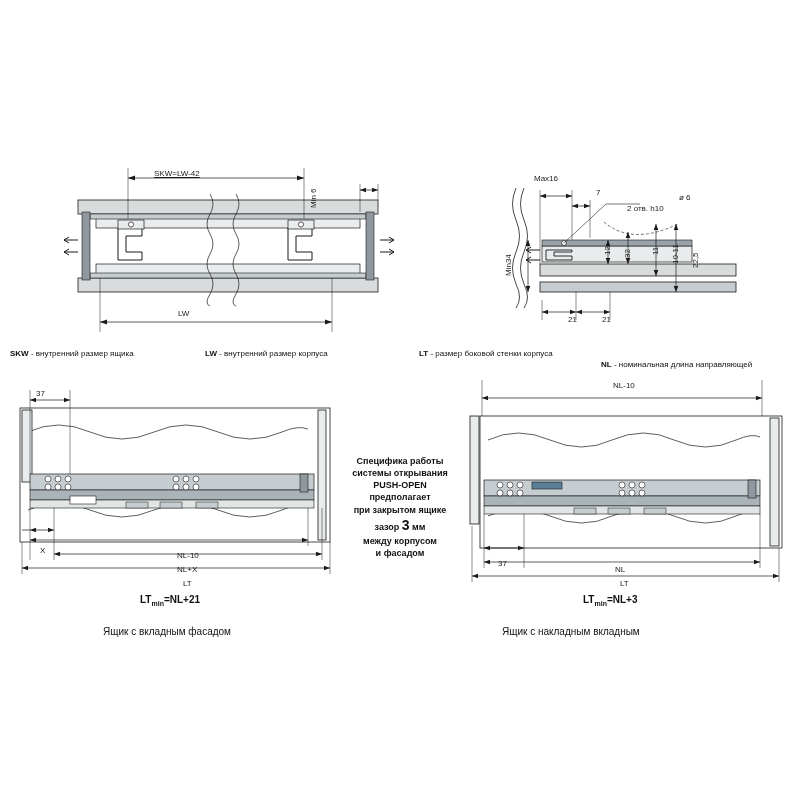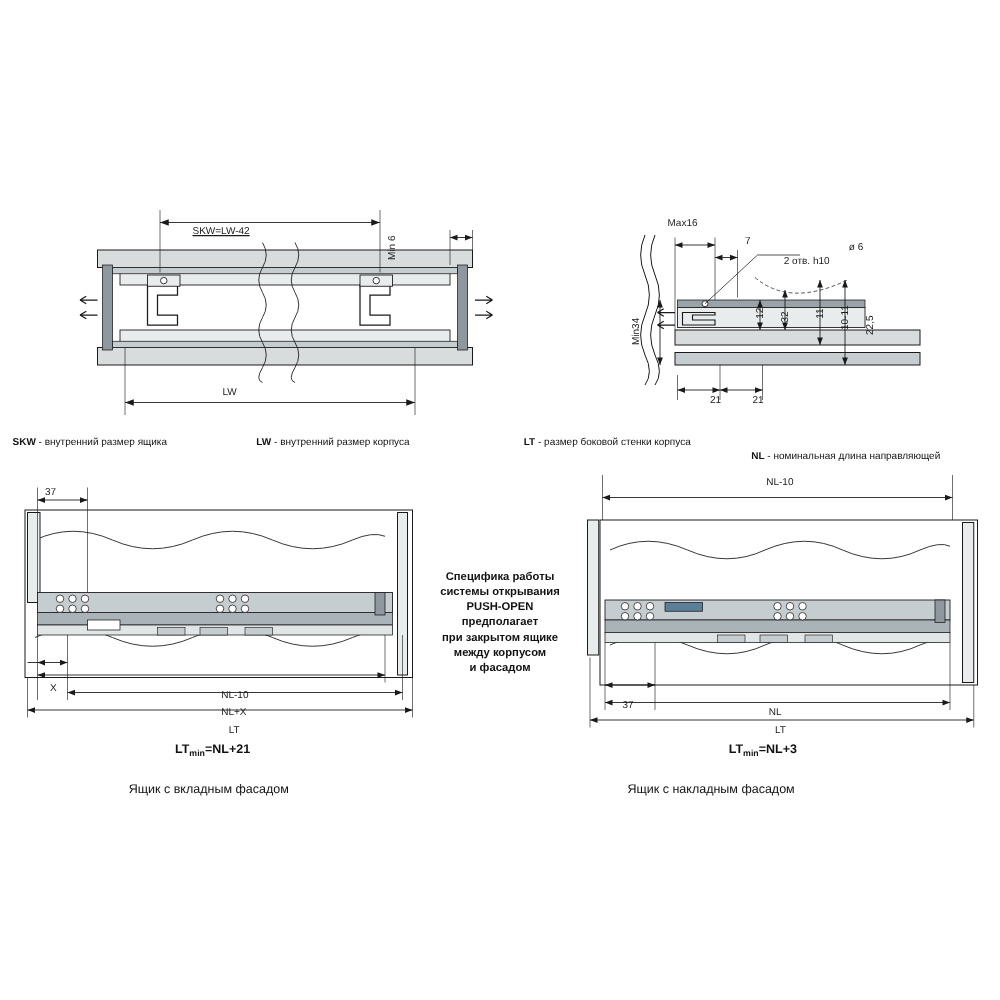--- a/index.html
+++ b/index.html
@@ -69,21 +69,21 @@
     <path d="M40 162 l7 -2.6 l0 5.2 Z" fill="#1a1a1a"></path>
     <path d="M272 162 l-7 -2.6 l0 5.2 Z" fill="#1a1a1a"></path>
 
     <line x1="300" y1="24" x2="300" y2="52" stroke="#1a1a1a" stroke-width="0.5"></line>
     <line x1="318" y1="24" x2="318" y2="40" stroke="#1a1a1a" stroke-width="0.5"></line>
     <line x1="300" y1="30" x2="318" y2="30" stroke="#1a1a1a" stroke-width="0.7"></line>
     <path d="M300 30 l6 -2.3 l0 4.6 Z" fill="#1a1a1a"></path>
     <path d="M318 30 l-6 -2.3 l0 4.6 Z" fill="#1a1a1a"></path>
   </svg>
 
-  <div class="abs lbl" style="left:154px;top:181px;text-decoration:underline;">SKW=LW-42</div>
+  <div class="abs lbl" style="left:154px;top:170px;text-decoration:underline;">SKW=LW-42</div>
   <div class="abs lbl" style="left:178px;top:310px;">LW</div>
   <div class="abs lbl vert" style="left:310px;top:208px;">Min 6</div>
 
   <svg class="abs" style="left:480px;top:160px;" width="300" height="180">
 
     <path d="M36 28 q-7 16 0 32 q7 16 0 32 q-7 16 0 32 q7 14 0 24" fill="none" stroke="#1a1a1a" stroke-width="0.8"></path>
     <path d="M44 28 q-7 16 0 32 q7 16 0 32 q-7 16 0 32 q7 14 0 24" fill="none" stroke="#1a1a1a" stroke-width="0.8"></path>
 
     <rect x="60" y="104" width="196" height="12" fill="#d9dcdd" stroke="#1a1a1a" stroke-width="0.8"></rect>
     <rect x="60" y="122" width="196" height="10" fill="#c6cdd1" stroke="#1a1a1a" stroke-width="0.8"></rect>
@@ -242,20 +242,23 @@
     <span>LT</span><span style="font-size:7px;vertical-align:sub;">min</span><span>=NL+21</span>
   </div>
   <div class="abs cap" style="left:103px;top:626px;">Ящик с вкладным фасадом</div>
 
   <div class="abs note" style="left:330px;top:455px;width:140px;">
     <div>Специфика работы</div>
     <div>системы открывания</div>
     <div>PUSH-OPEN</div>
     <div>предполагает</div>
     <div>при закрытом ящике</div>
+    <div>
+      <span>зазор </span><span class="big">3</span><span> мм</span>
+    </div>
     <div>между корпусом</div>
     <div>и фасадом</div>
   </div>
 
   <svg class="abs" style="left:462px;top:370px;" width="330" height="240">
 
     <line x1="20" y1="10" x2="20" y2="48" stroke="#1a1a1a" stroke-width="0.5"></line>
     <line x1="300" y1="10" x2="300" y2="48" stroke="#1a1a1a" stroke-width="0.5"></line>
     <line x1="20" y1="28" x2="300" y2="28" stroke="#1a1a1a" stroke-width="0.7"></line>
     <path d="M20 28 l6 -2.3 l0 4.6 Z" fill="#1a1a1a"></path>
@@ -311,15 +314,15 @@
   </svg>
 
   <div class="abs lbl" style="left:613px;top:382px;">NL-10</div>
   <div class="abs lbl" style="left:498px;top:560px;">37</div>
   <div class="abs lbl" style="left:615px;top:566px;">NL</div>
   <div class="abs lbl" style="left:620px;top:580px;">LT</div>
 
   <div class="abs" style="left:583px;top:594px;font-size:10px;font-weight:bold;">
     <span>LT</span><span style="font-size:7px;vertical-align:sub;">min</span><span>=NL+3</span>
   </div>
-  <div class="abs cap" style="left:502px;top:626px;">Ящик с накладным фасадом</div>
+  <div class="abs cap" style="left:502px;top:626px;">Ящик с накладным вкладным</div>
 
 </div>
 
 </body></html>

